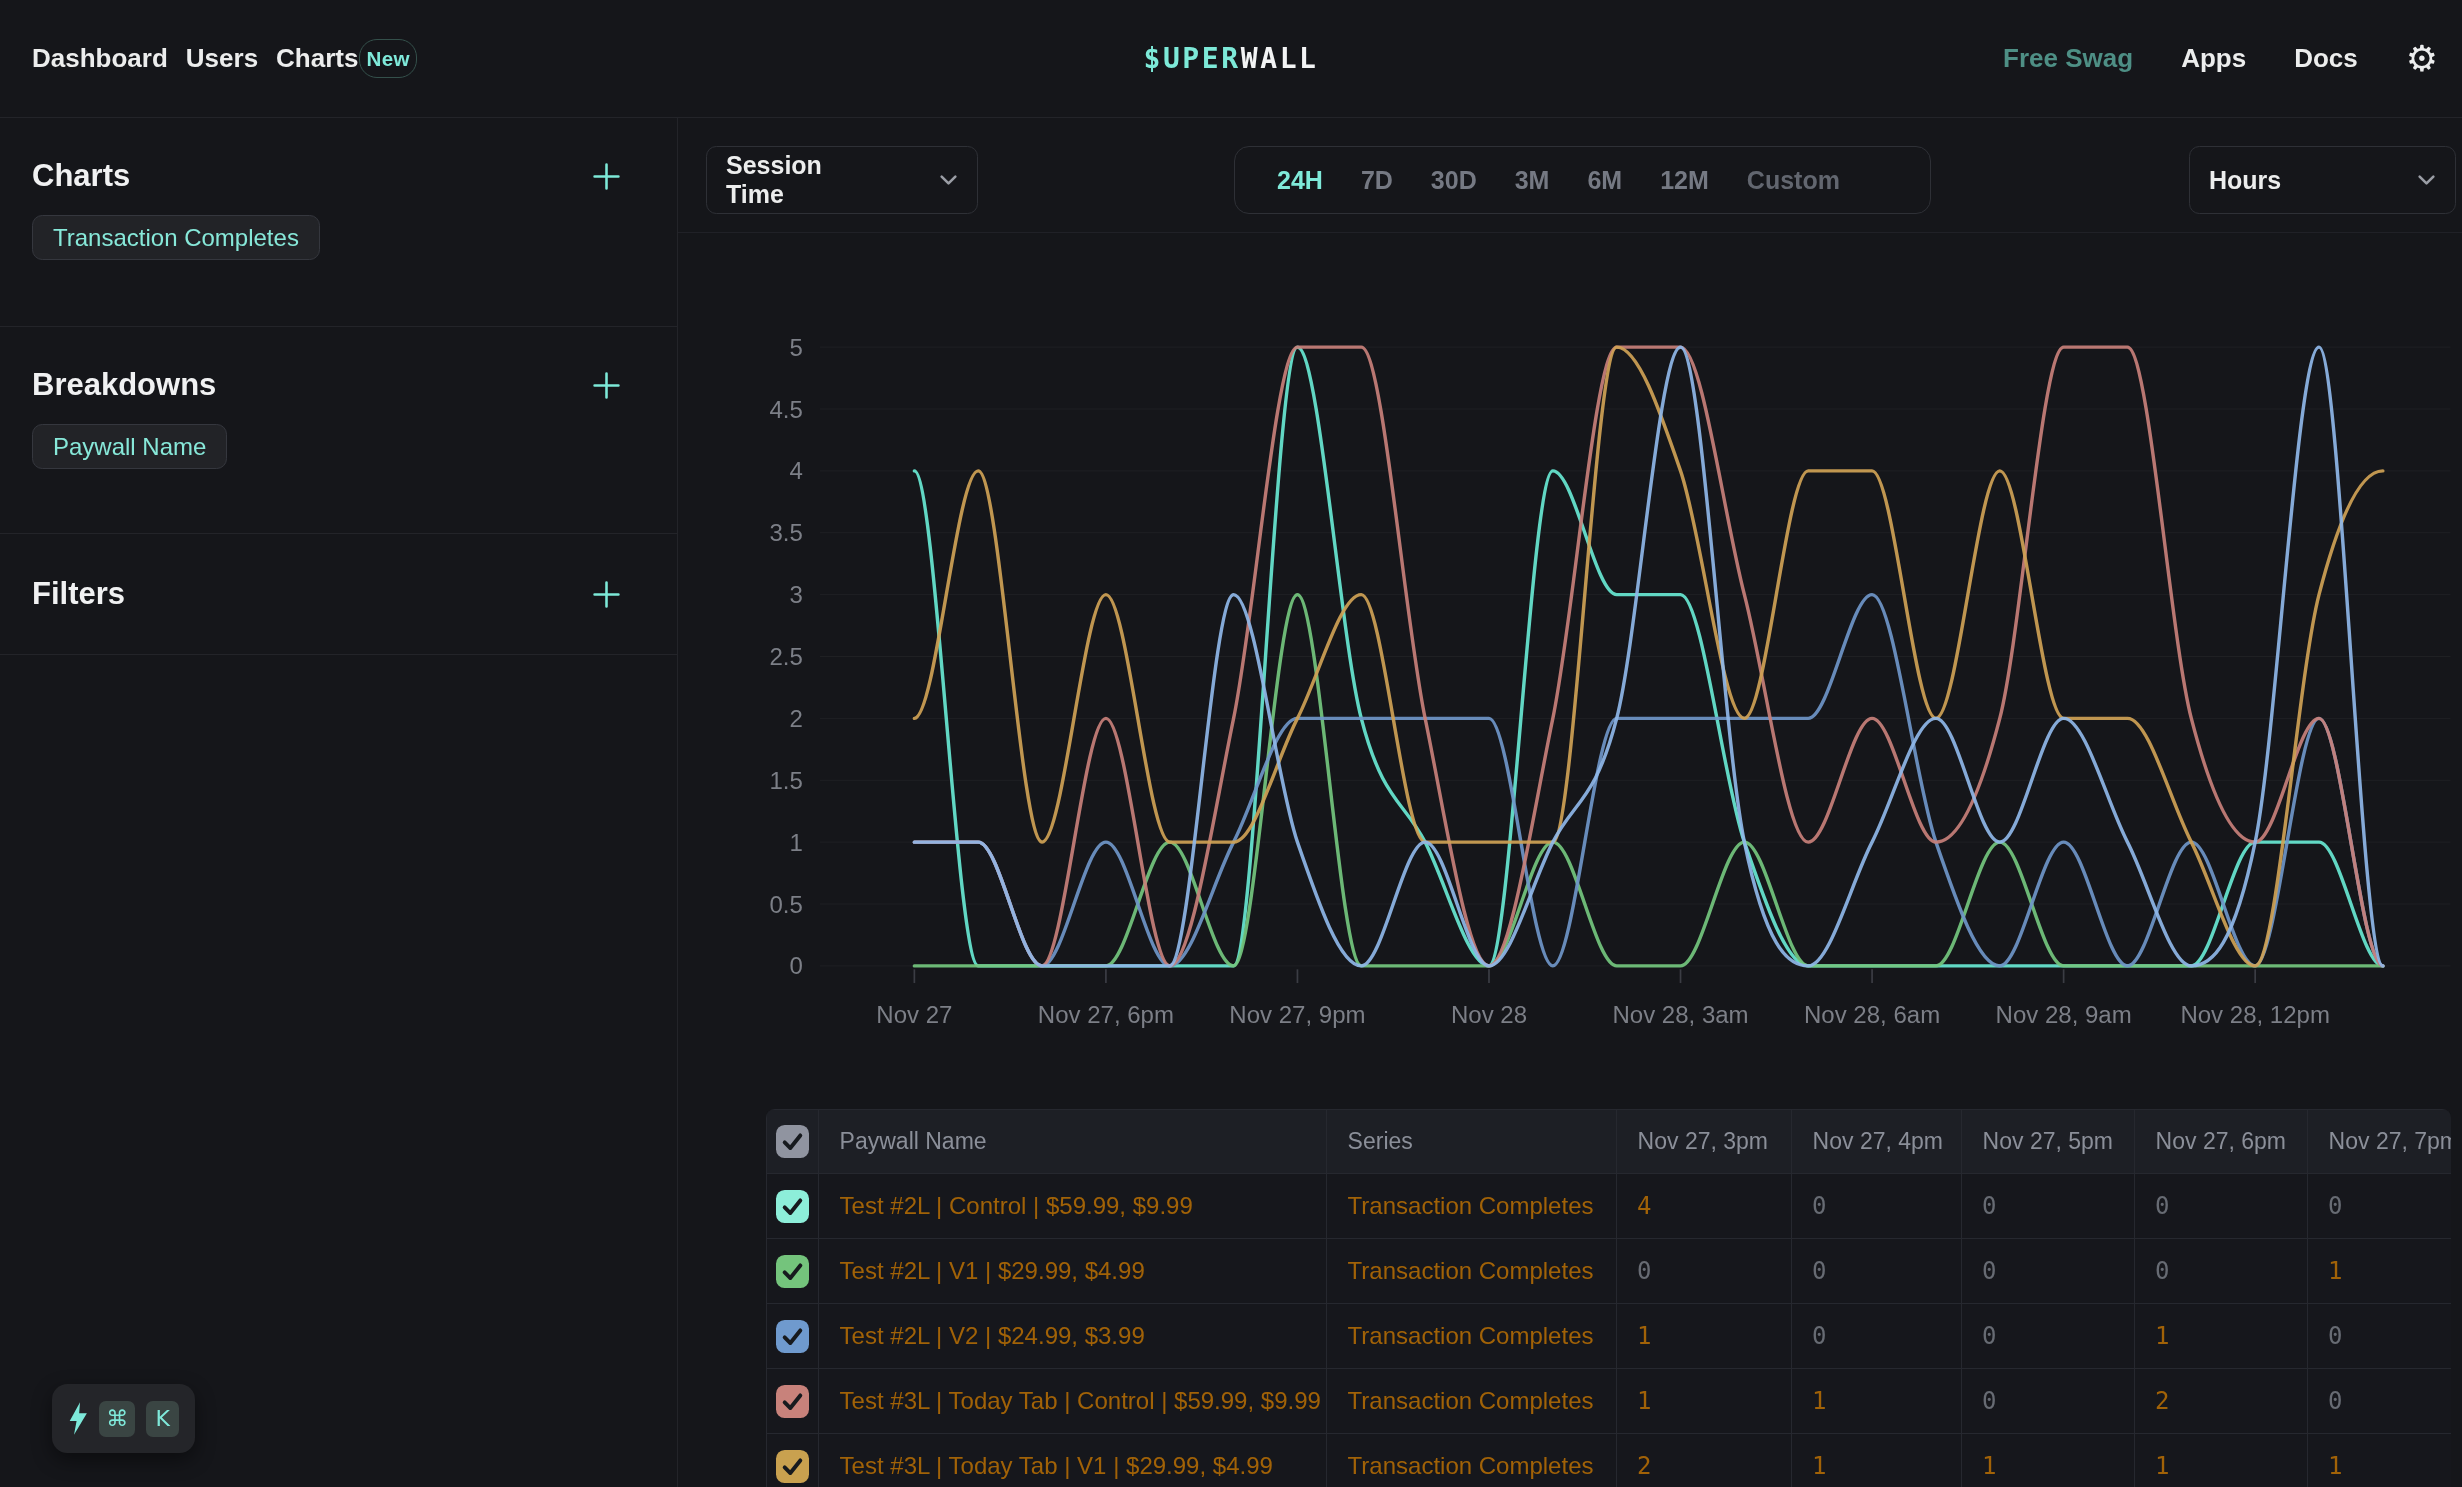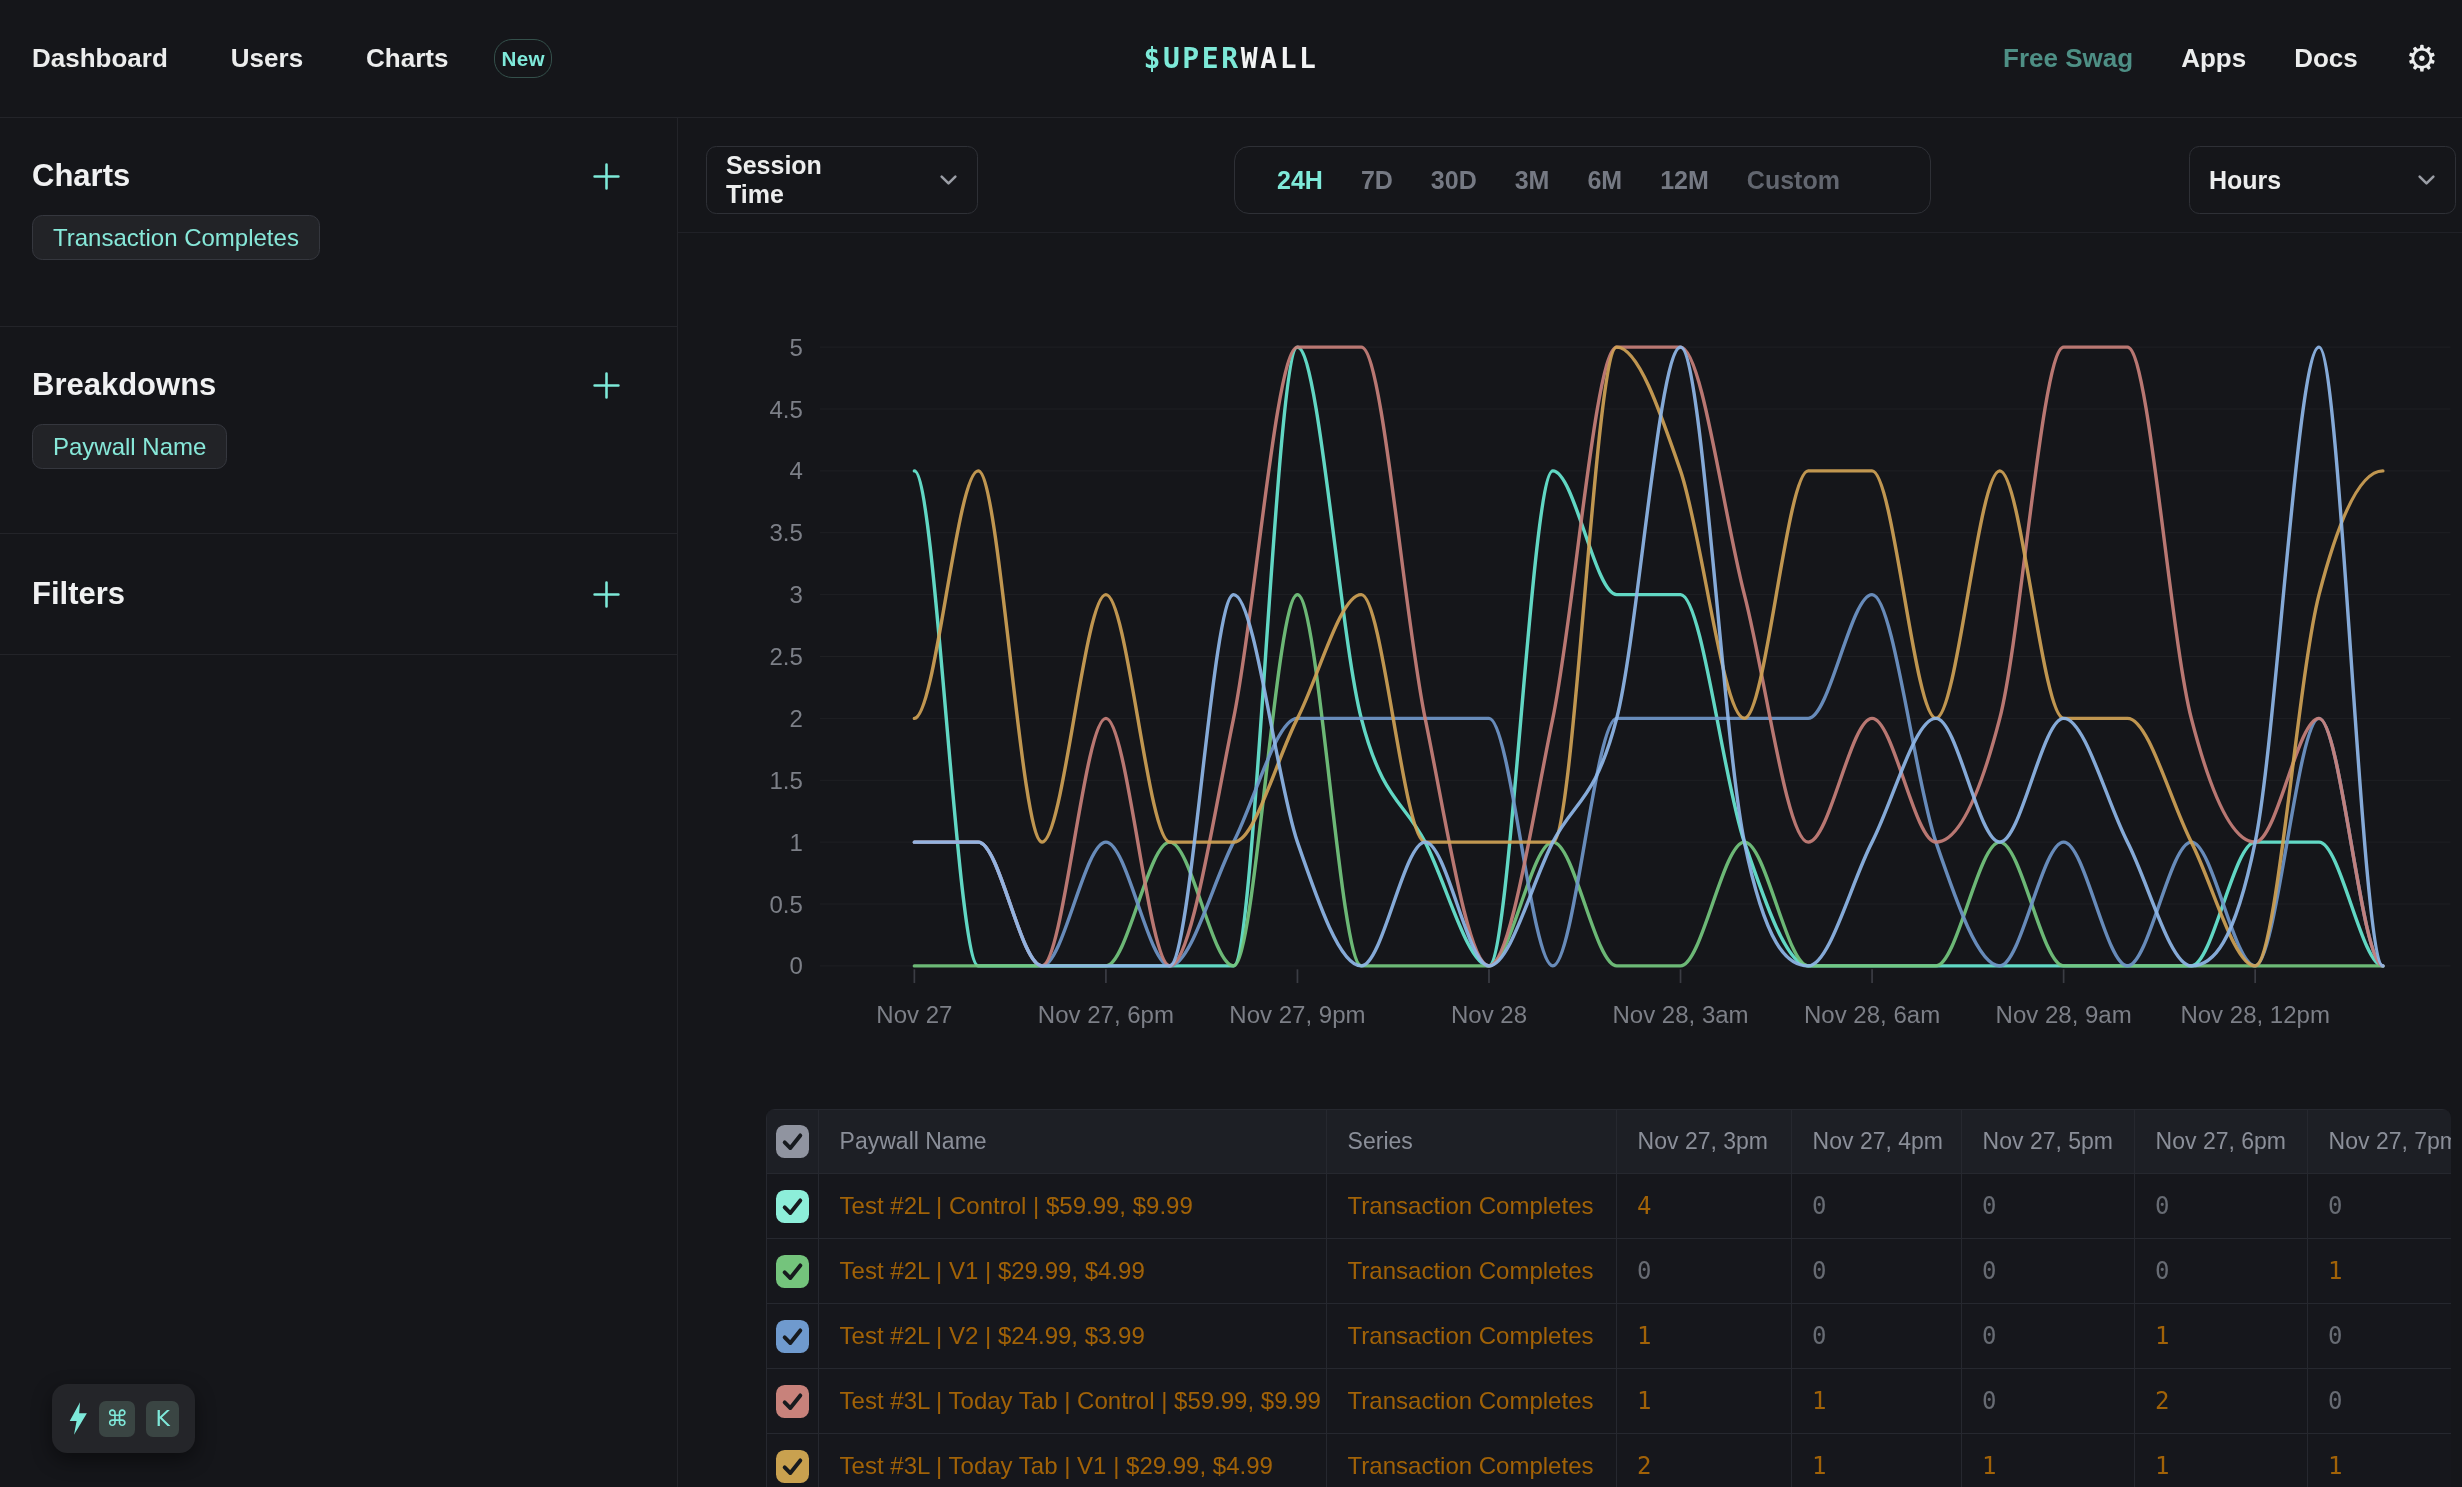--- a/index.html
+++ b/index.html
@@ -3,21 +3,21 @@
 <meta charset="utf-8">
 <style>
   * { margin:0; padding:0; box-sizing:border-box; }
   html,body { width:2462px; height:1487px; overflow:hidden; background:#131418;
               font-family:"Liberation Sans", sans-serif; -webkit-font-smoothing:antialiased; }
   .app { position:relative; width:2462px; height:1487px; background:#15161a; color:#ecedee; }
 
   
   .nav { position:absolute; left:0; top:0; width:2462px; height:118px;
          border-bottom:0.9px solid #232429; display:flex; align-items:center; }
-  .nav-left { display:flex; align-items:center; gap:63px; padding-left:32px; }
+  .nav-left { display:flex; align-items:center; gap:18px; padding-left:32px; }
   .nav-item { font-size:26px; font-weight:700; color:#eceded; cursor:pointer; white-space:nowrap; }
   .nav-badge { display:inline-flex; align-items:center; height:39px; padding:0 6px;
                border:1.3px solid #34504b; border-radius:18px; color:#7fe9da;
                font-size:20.6px; font-weight:700; letter-spacing:0.4px; margin-left:-17px; }
   .logo { position:absolute; left:50%; transform:translateX(-50%); font-weight:700;
           font-size:28px; letter-spacing:2.6px; font-family:"DejaVu Sans Mono", monospace; white-space:nowrap; }
   .logo .accent { color:#7de9d8; } .logo .rest { color:#f2f3f4; }
   .nav-right { position:absolute; right:0; display:flex; align-items:center; gap:48px; padding-right:24px; }
   .nav-link { font-size:26px; font-weight:700; color:#eceded; cursor:pointer; white-space:nowrap; }
   .nav-link.swag { color:#4e8f85;margin-left:16px; }

